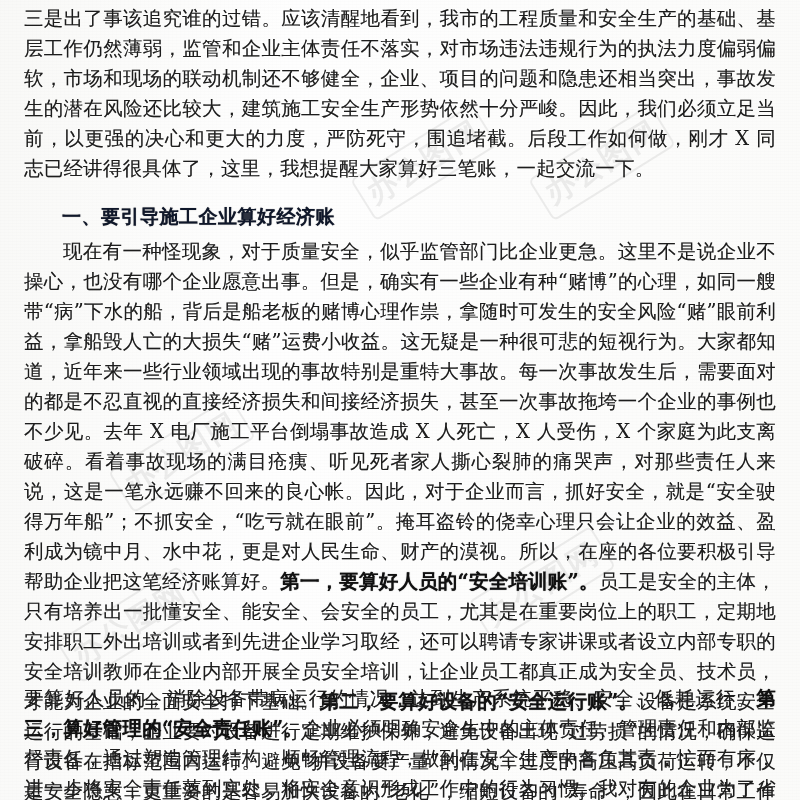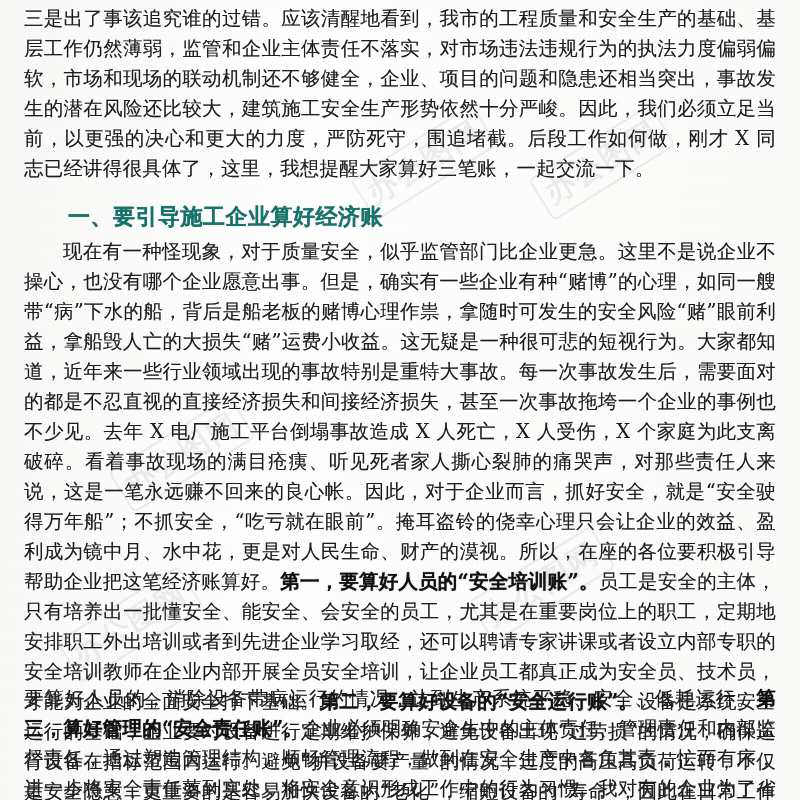--- a/index.html
+++ b/index.html
@@ -78,24 +78,24 @@
     text-align: justify;
     text-justify: inter-character;
     letter-spacing: 0.2px;
     word-break: break-all;
     text-shadow: 0 0 0.6px rgba(40,40,40,0.42);
   }
   p.indent { text-indent: 2em; }
   h2.heading {
     margin: 0;
     padding: 4px 0 6px 0;
-    font-size: 22px;
+    font-size: 19px;
     line-height: 30px;
     font-weight: 700;
-    color: #0f766e;
+    color: #0f172a;
     text-indent: 2em;
     letter-spacing: 0.5px;
     text-shadow: 0 0 0.8px rgba(20,20,20,0.7);
   }
   .gapline { height: 13px; }
   b.em {
     font-weight: 700;
     color: #101010;
     text-shadow: 0 0 0.9px rgba(16,16,16,0.75);
   }

